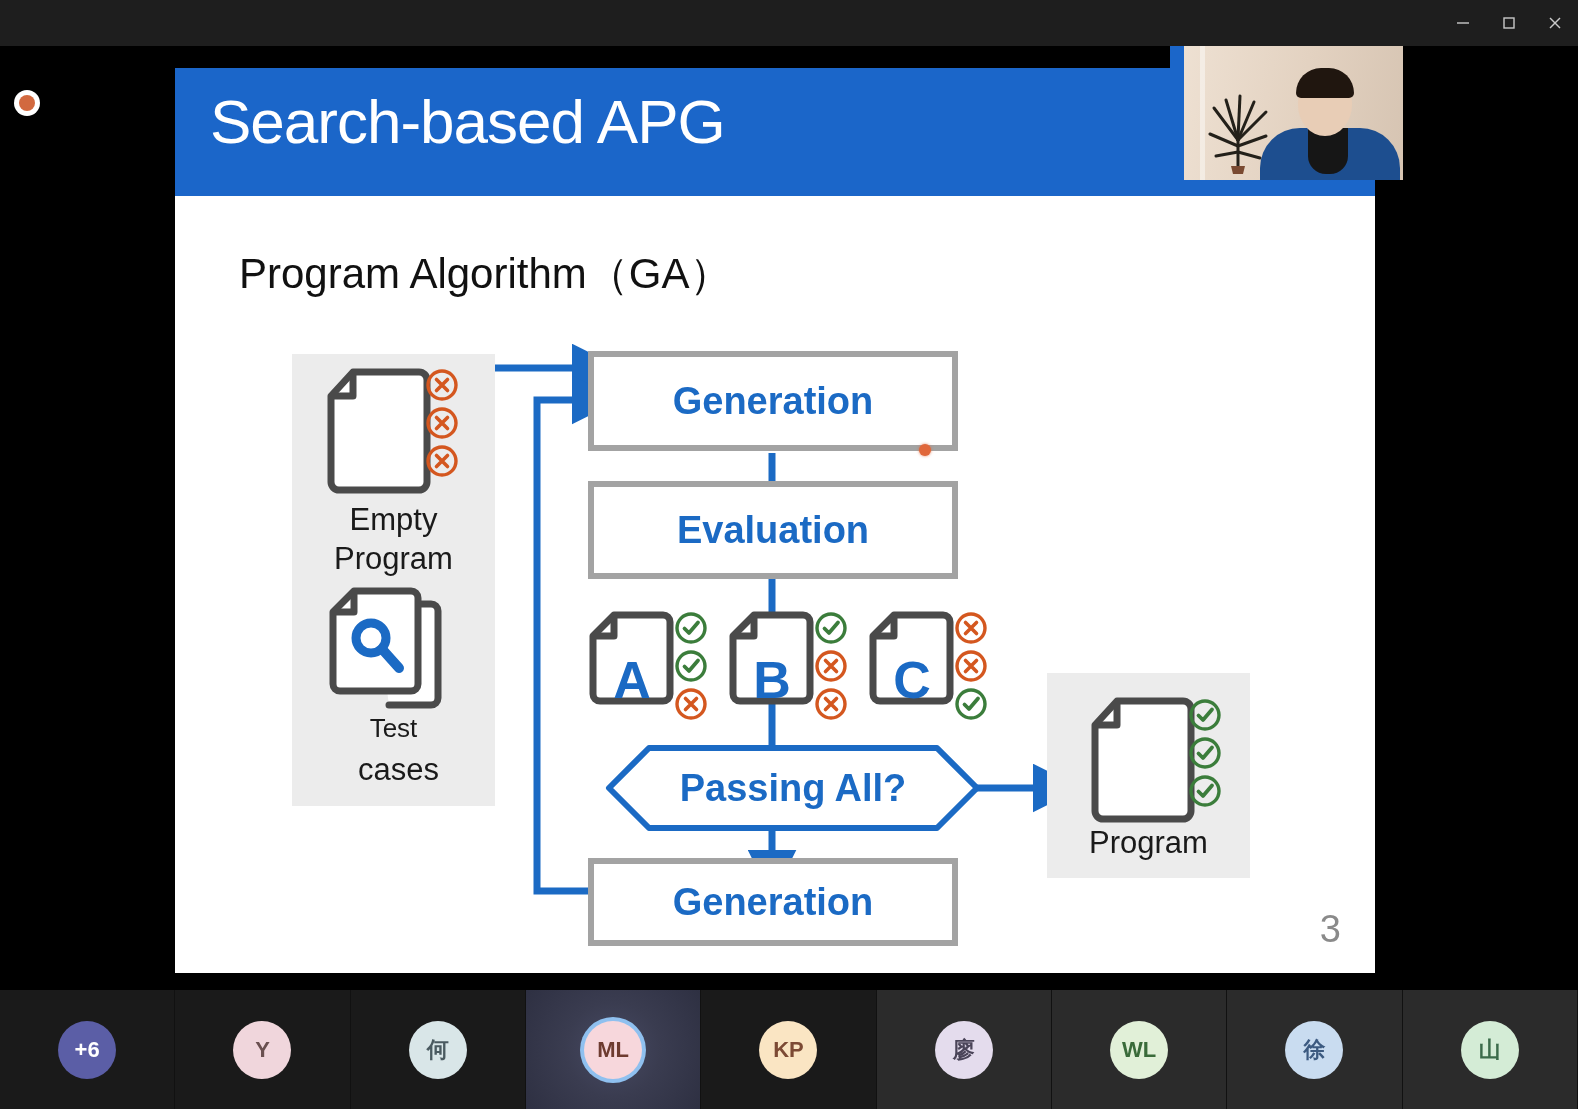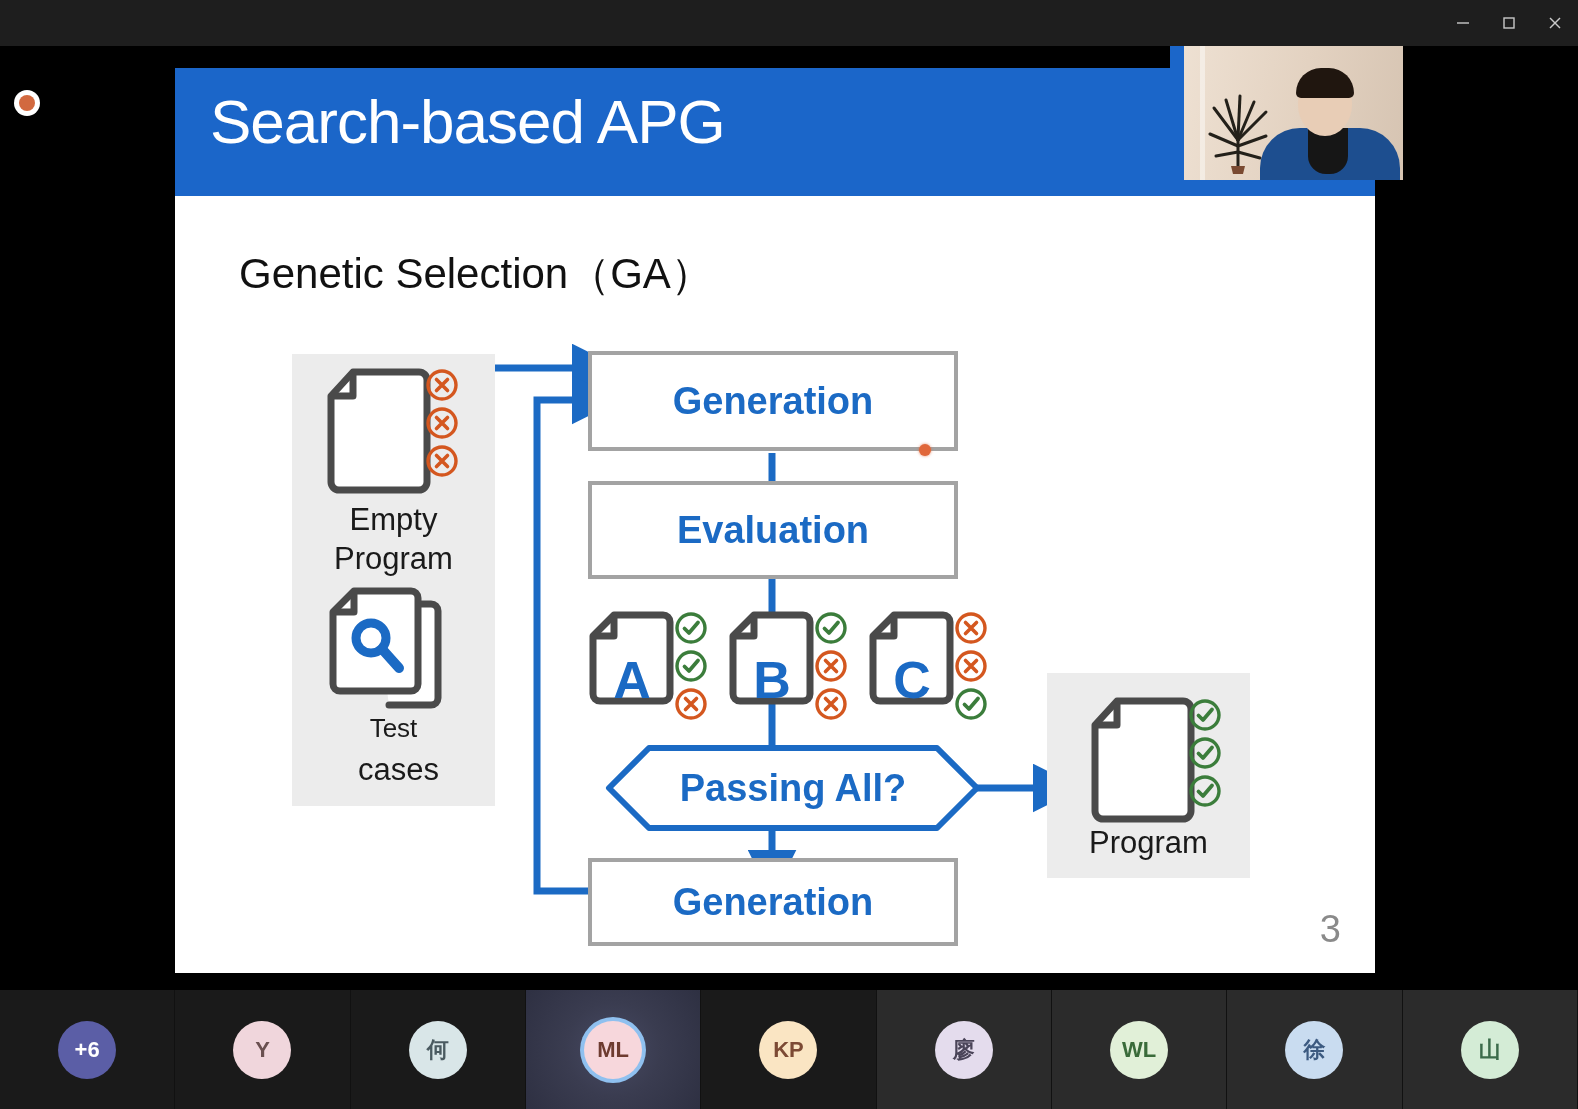--- a/index.html
+++ b/index.html
@@ -48,21 +48,21 @@
   #webcam .person-collar { position:absolute; left:138px; top:82px; width:40px; height:46px;
       border-radius:0 0 18px 18px; background:#161616; }
   #webcam .blue-strip { position:absolute; left:0; top:0; width:14px; height:134px; background:#1b66c9; }
 
   
   #chart { position:absolute; left:0; top:0; width:1200px; height:905px; }
 
   .panel { position:absolute; background:#ececec; }
   .lbl { position:absolute; text-align:center; color:#1a1a1a; font-weight:400; }
 
-  .box { position:absolute; border:4px solid #a3a3a3; background:#fff;
+  .box { position:absolute; border:6px solid #a3a3a3; background:#fff;
          display:flex; align-items:center; justify-content:center; }
   .box span { color:#1b6ac4; font-weight:bold; font-size:38px; letter-spacing:0px; }
 
   .hexbox { position:absolute; }
   .hexbox span { position:absolute; left:0; top:0; width:100%; height:100%;
                  display:flex; align-items:center; justify-content:center;
                  color:#1b6ac4; font-weight:bold; font-size:38px; }
 
   .svg-layer { position:absolute; left:0; top:0; width:1200px; height:905px; pointer-events:none; }
 
@@ -113,21 +113,21 @@
 <div id="stage">
 
   <div id="rec-indicator">
     <div class="dot"></div>
   </div>
 
   <div id="slide">
 
     <div id="slide-header"></div>
     <div id="slide-title">Search-based APG</div>
-    <div id="slide-subtitle">Genetic Selection（GA）</div>
+    <div id="slide-subtitle">Program Algorithm（GA）</div>
     <div id="slide-number">3</div>
 
     <div id="chart">
 
       <svg class="svg-layer" viewBox="0 0 1200 905">
         <defs>
           <marker id="ar" markerWidth="7" markerHeight="7" refX="1.2" refY="3.5" orient="auto">
             <path d="M0,0 L7,3.5 L0,7 z" fill="#1b6ac4"></path>
           </marker>
         </defs>

